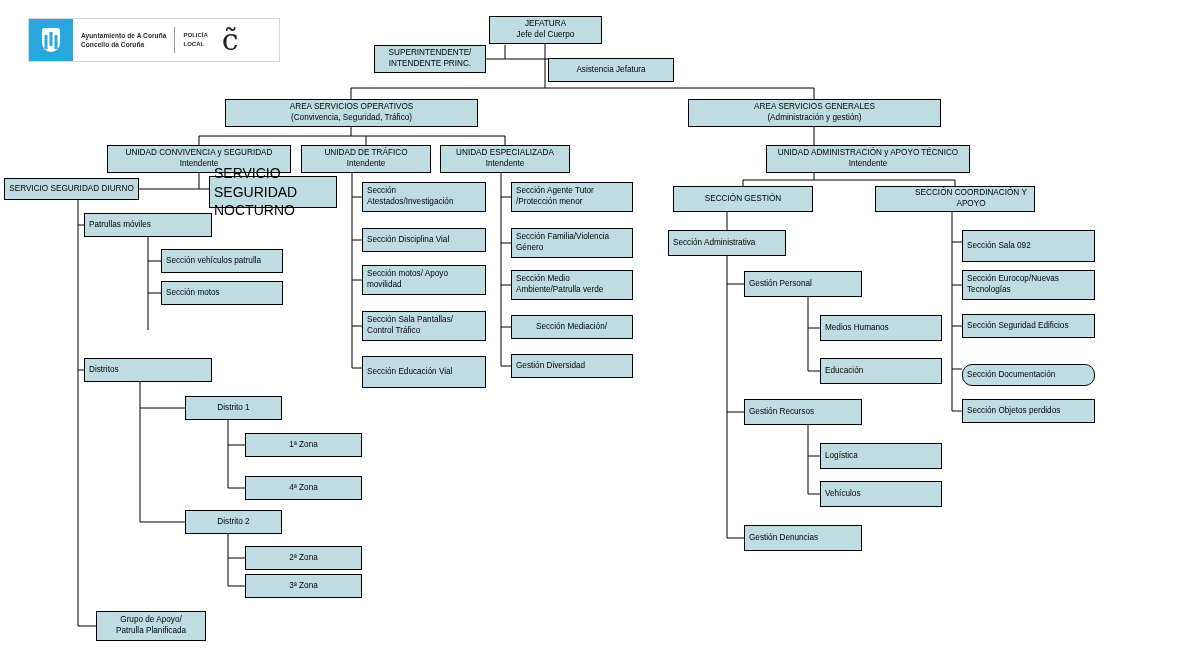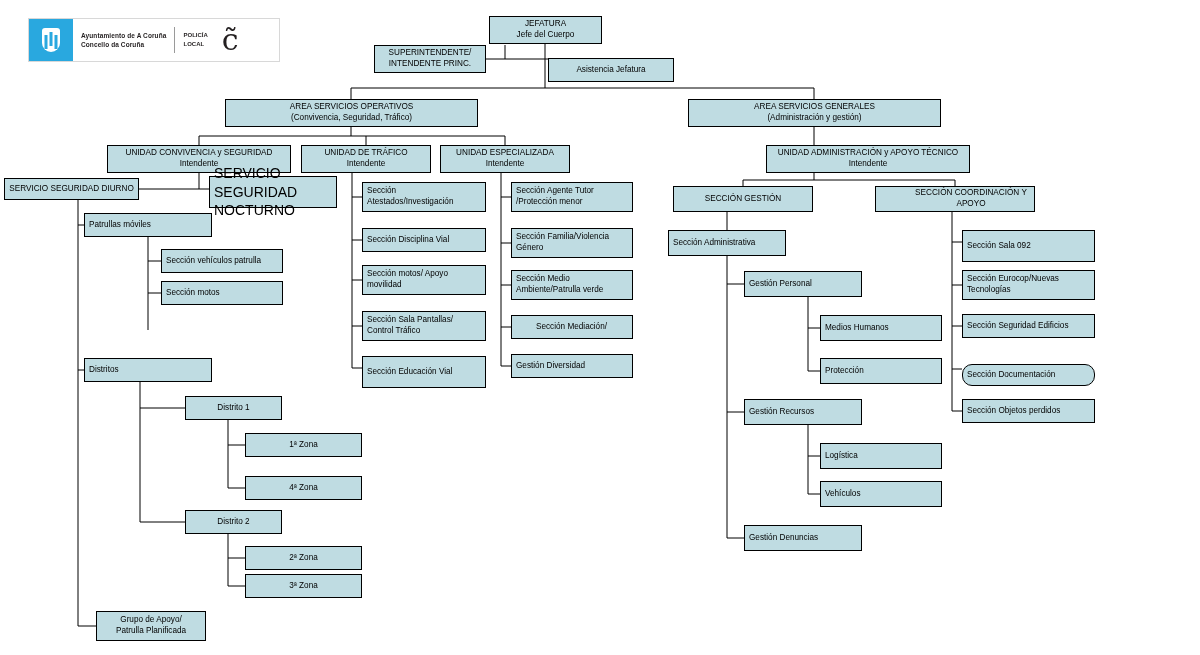--- a/index.html
+++ b/index.html
@@ -283,21 +283,21 @@
 Género</div>
       <div class="node left" style="left: 511px; top: 270px; width: 122px; height: 30px;">Sección Medio
 Ambiente/Patrulla verde</div>
       <div class="node left" style="left: 511px; top: 315px; width: 122px; height: 24px; padding-left: 24px;">Sección Mediación/</div>
       <div class="node left" style="left: 511px; top: 354px; width: 122px; height: 24px;">Gestión Diversidad</div>
       <div class="node center" style="left: 673px; top: 186px; width: 140px; height: 26px;">SECCIÓN  GESTIÓN</div>
       <div class="node center" style="left: 875px; top: 186px; width: 160px; height: 26px; padding-left: 36px;">SECCIÓN COORDINACIÓN Y APOYO</div>
       <div class="node left" style="left: 668px; top: 230px; width: 118px; height: 26px;">Sección Administrativa</div>
       <div class="node left" style="left: 744px; top: 271px; width: 118px; height: 26px;">Gestión Personal</div>
       <div class="node left" style="left: 820px; top: 315px; width: 122px; height: 26px;">Medios Humanos</div>
-      <div class="node left" style="left: 820px; top: 358px; width: 122px; height: 26px;">Protección</div>
+      <div class="node left" style="left: 820px; top: 358px; width: 122px; height: 26px;">Educación</div>
       <div class="node left" style="left: 744px; top: 399px; width: 118px; height: 26px;">Gestión Recursos</div>
       <div class="node left" style="left: 820px; top: 443px; width: 122px; height: 26px;">Logística</div>
       <div class="node left" style="left: 820px; top: 481px; width: 122px; height: 26px;">Vehículos</div>
       <div class="node left" style="left: 744px; top: 525px; width: 118px; height: 26px;">Gestión Denuncias</div>
       <div class="node left" style="left: 962px; top: 230px; width: 133px; height: 32px; text-align: right;">Sección Sala 092</div>
       <div class="node left" style="left: 962px; top: 270px; width: 133px; height: 30px;">Sección Eurocop/Nuevas
 Tecnologías</div>
       <div class="node left" style="left: 962px; top: 314px; width: 133px; height: 24px;">Sección Seguridad Edificios</div>
       <div class="node left" style="left: 962px; top: 364px; width: 133px; height: 22px; border-radius: 10px;">Sección Documentación</div>
       <div class="node left" style="left: 962px; top: 399px; width: 133px; height: 24px;">Sección Objetos perdidos</div>

